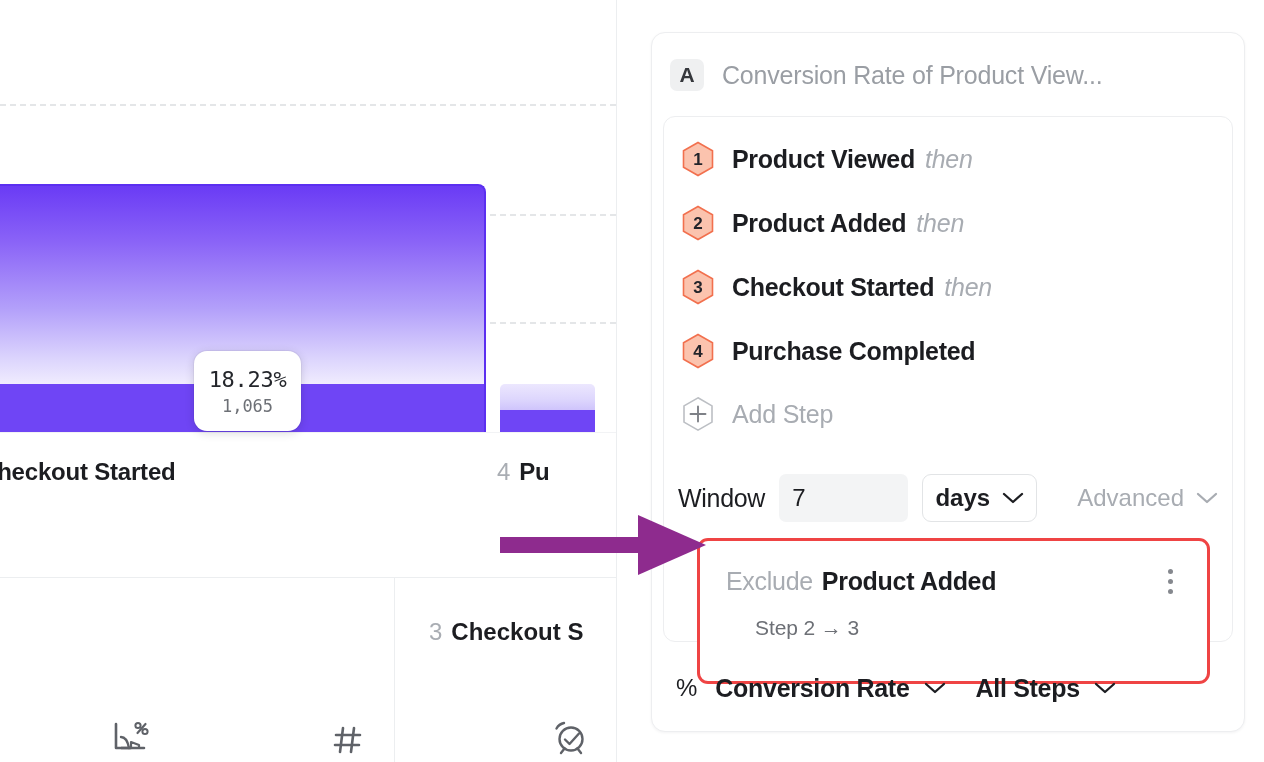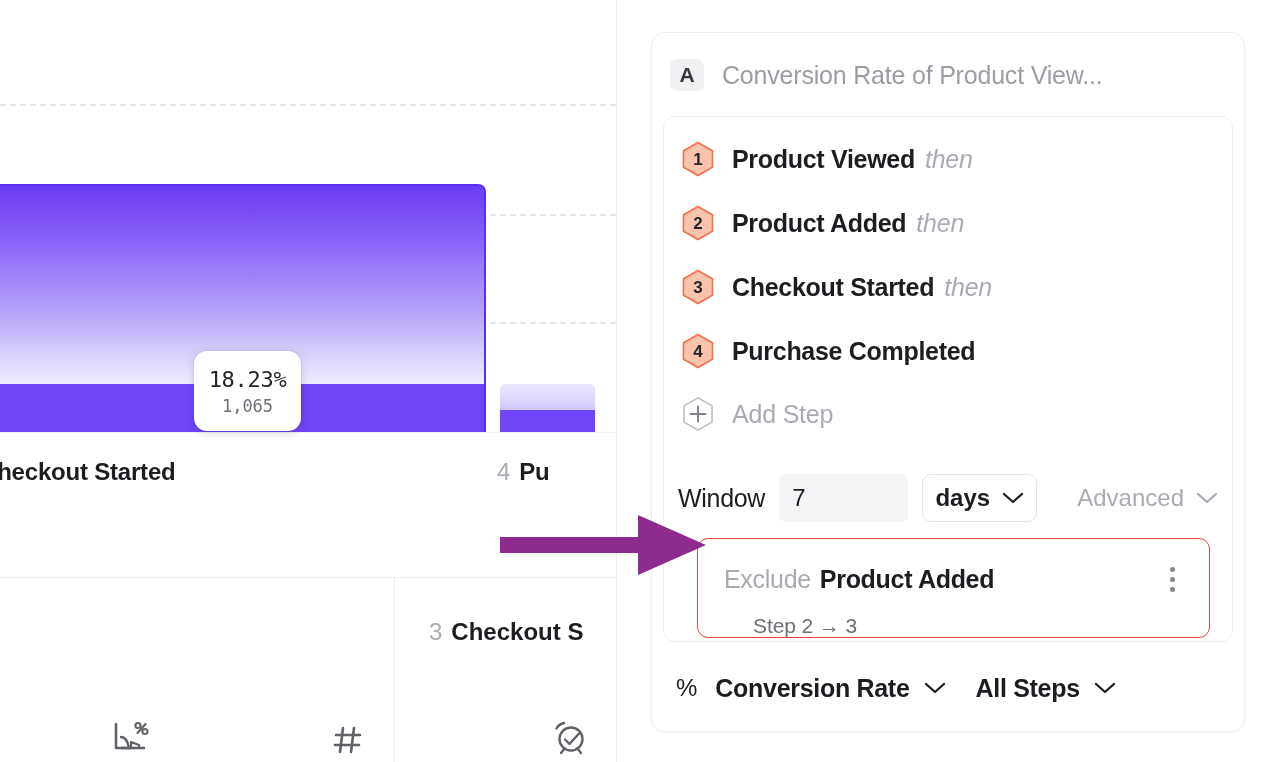--- a/index.html
+++ b/index.html
@@ -198,22 +198,22 @@
   }
   #advanced-toggle {
     display: flex; align-items: center; gap: 12px; margin-left: 26px;
     font-size: 24px; color: #a8acb2; font-weight: 400;
   }
   .chev { display: inline-flex; }
 
   
   #exclude-card {
     position: absolute; left: 33px; top: 421px; right: 22px;
-    height: 100px;
-    border: 1px solid #ef4444; border-radius: 11px; background: #ffffff;
+    height: 146px;
+    border: 3px solid #ef4444; border-radius: 11px; background: #ffffff;
   }
   #exclude-head {
     position: absolute; left: 26px; top: 23px; right: 24px;
     display: flex; align-items: center; justify-content: space-between;
   }
   #exclude-head .etext { font-size: 25px; letter-spacing: -.3px; white-space: nowrap; }
   #exclude-word { color: #a8acb2; font-weight: 400; }
   #exclude-event { color: #1c1d21; font-weight: 700; margin-left: 9px; }
   #exclude-menu-button {
     width: 26px; height: 34px; display: flex; flex-direction: column;

